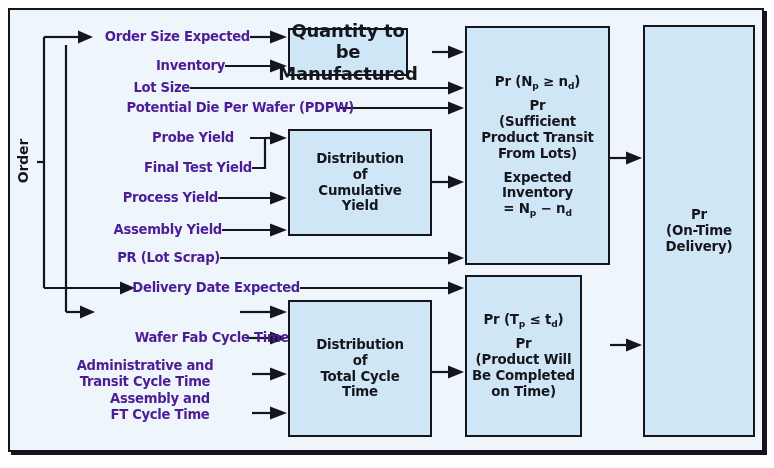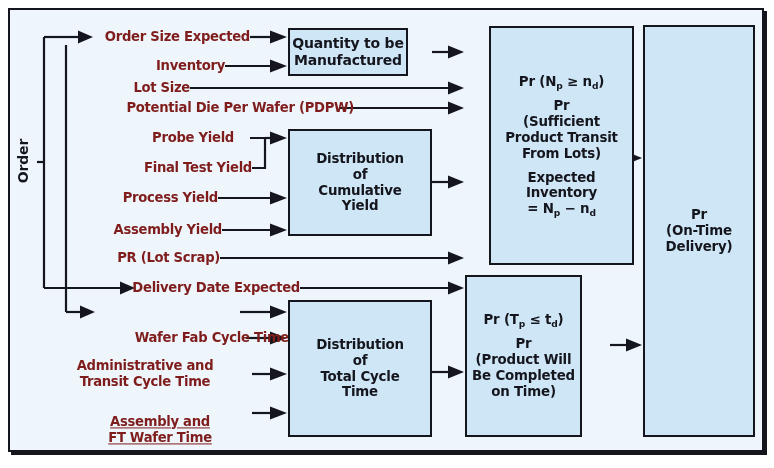--- a/index.html
+++ b/index.html
@@ -30,21 +30,21 @@
     justify-content:center;
     text-align:center;
     font-weight:bold;
     color:#15161d;
     line-height:1.18;
     letter-spacing:-0.2px;
   }
   .lbl{
     position:absolute;
     font-weight:bold;
-    color:#7f1d1d;
+    color:#4c1d95;
     font-size:13.2px;
     line-height:1.18;
     white-space:pre;
     letter-spacing:-0.3px;
   }
   .lbl.r{transform:translate(-100%,-50%);}
   .lbl.c{transform:translate(-50%,-50%);text-align:center;white-space:normal;}
   .vlabel{
     position:absolute;
     font-weight:bold;
@@ -158,26 +158,26 @@
   <div class="lbl r" style="left:252px;top:168px;">Final Test Yield</div>
   <div class="lbl r" style="left:218px;top:198px;">Process Yield</div>
   <div class="lbl r" style="left:222px;top:230px;">Assembly Yield</div>
   <div class="lbl r" style="left:220px;top:258px;">PR (Lot Scrap)</div>
   <div class="lbl r" style="left:300px;top:288px;">Delivery Date Expected</div>
   <div class="lbl r" style="left:254px;top:338px;margin-left:35px;">Wafer Fab Cycle Time</div>
   <div class="lbl c" style="left:145px;top:374px;width:215px;">
       <span class="bx-ln">Administrative and</span>
       <span class="bx-ln">Transit Cycle Time</span>
     </div>
-  <div class="lbl c" style="left:160px;top:430px;width:185px;text-decoration:underline;">
+  <div class="lbl c" style="left:160px;top:407px;width:185px;">
       <span class="bx-ln">Assembly and</span>
-      <span class="bx-ln">FT Wafer Time</span>
-    </div>
-
-  <div class="box" style="left:288px;top:28px;width:120px;height:48px;font-size:14px;">
+      <span class="bx-ln">FT Cycle Time</span>
+    </div>
+
+  <div class="box" style="left:288px;top:28px;width:120px;height:48px;font-size:18px;">
     <div>
       <span class="bx-ln">Quantity to be</span>
       <span class="bx-ln">Manufactured</span>
     </div>
   </div>
 
   <div class="box" style="left:288px;top:129px;width:144px;height:107px;font-size:13.4px;">
     <div>
       <span class="bx-ln">Distribution</span>
       <span class="bx-ln">of</span>
@@ -188,21 +188,21 @@
 
   <div class="box" style="left:288px;top:300px;width:144px;height:137px;font-size:13.4px;">
     <div>
       <span class="bx-ln">Distribution</span>
       <span class="bx-ln">of</span>
       <span class="bx-ln">Total Cycle</span>
       <span class="bx-ln">Time</span>
     </div>
   </div>
 
-  <div class="box" style="left:465px;top:26px;width:145px;height:239px;font-size:13.4px;margin-left:24px;">
+  <div class="box" style="left:465px;top:26px;width:145px;height:239px;font-size:13.4px;">
     <div>
       <span class="bx-ln">Pr (N<sub>p</sub> ≥ n<sub>d</sub>)</span>
       <span class="gap"></span>
       <span class="bx-ln">Pr</span>
       <span class="bx-ln">(Sufficient</span>
       <span class="bx-ln">Product Transit</span>
       <span class="bx-ln">From Lots)</span>
       <span class="gap"></span>
       <span class="bx-ln">Expected</span>
       <span class="bx-ln">Inventory</span>

